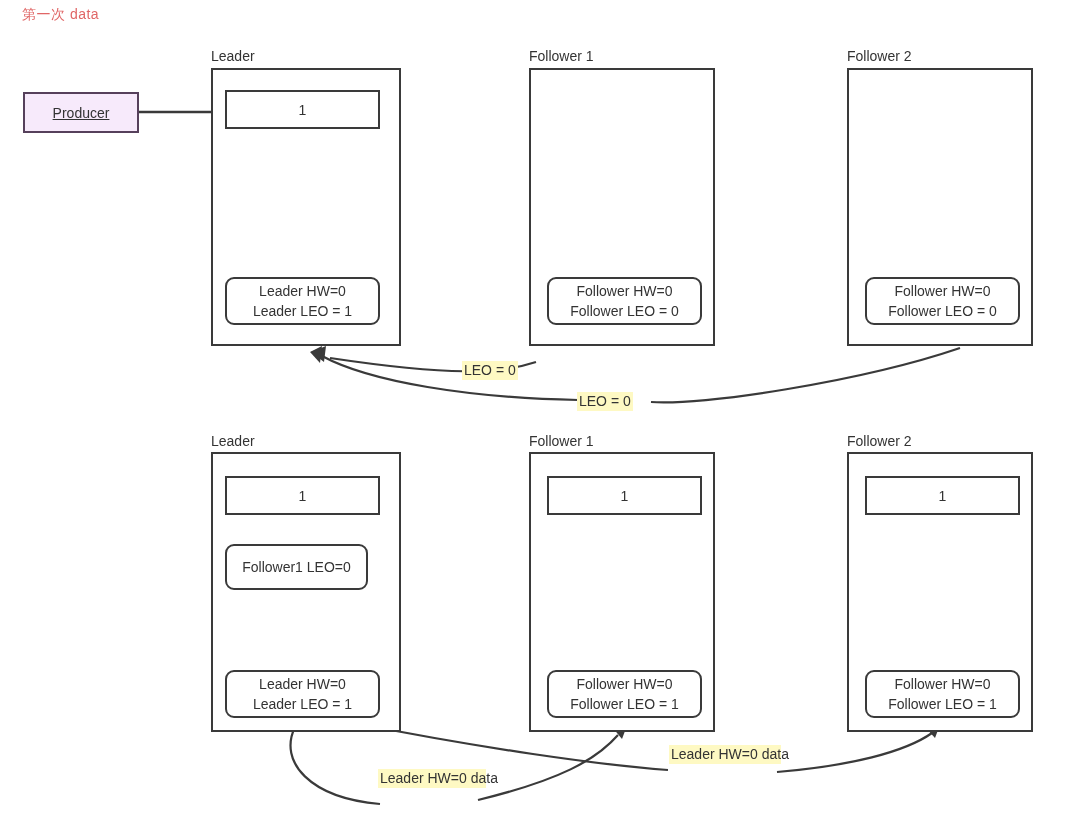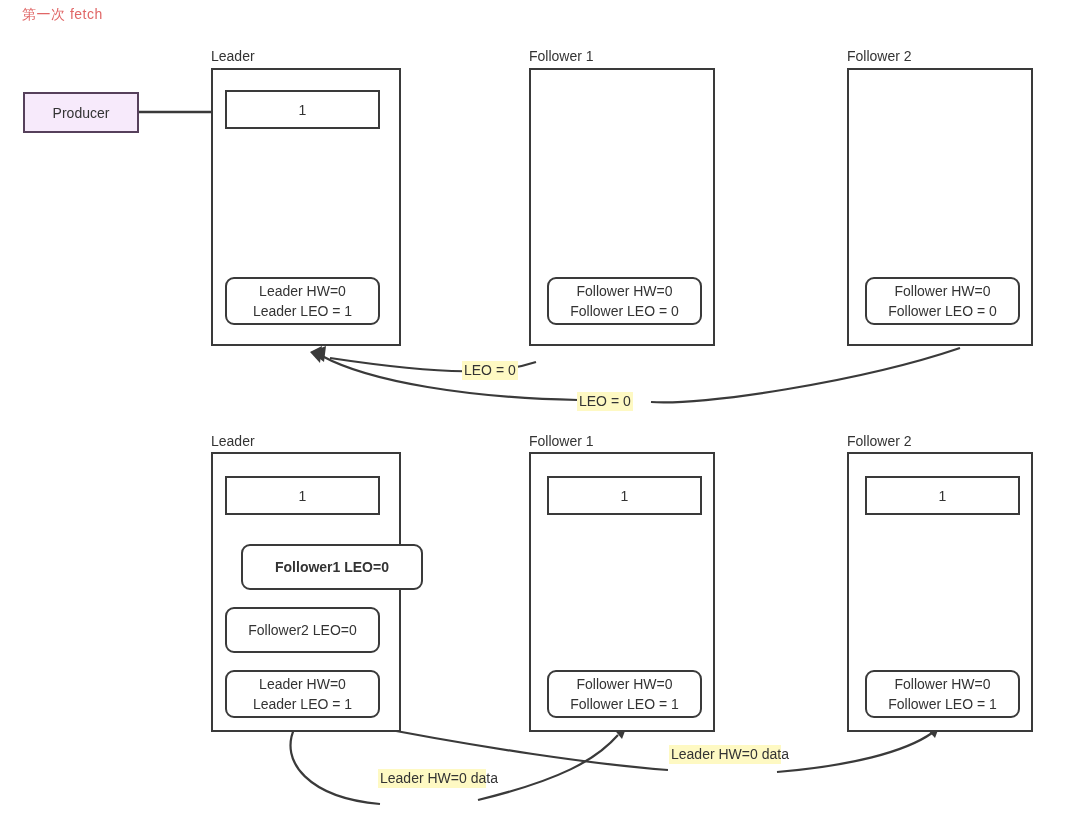--- a/index.html
+++ b/index.html
@@ -77,20 +77,21 @@
   
   .producer-box {
     border: 2.5px solid #56405b;
     background: #f7eafb;
     box-sizing: border-box;
     display: flex;
     align-items: center;
     justify-content: center;
     font-size: 14px;
     color: #333333;
+    text-decoration: underline;
   }
 
   
   #connectors {
     position: absolute;
     left: 0; top: 0;
     width: 1080px; height: 823px;
     pointer-events: none;
   }
   .edge {
@@ -114,21 +115,21 @@
     text-align: center;
     line-height: 1.35;
     padding: 0 2px;
   }
 </style>
 </head>
 <body>
 
 <div id="canvas">
 
-  <div class="abs diagram-title">第一次 fetch</div>
+  <div class="abs diagram-title">第一次 data</div>
 
   <svg id="connectors" viewBox="0 0 1080 823" xmlns="http://www.w3.org/2000/svg">
 
     <g>
       <path class="edge-thick" d="M139,112 L216,112"></path>
       <polygon class="edge-head" points="216,104 234,112 216,120"></polygon>
     </g>
 
     <g>
       <path class="edge" d="M536,362 C500,374 450,376 330,358"></path>
@@ -186,25 +187,22 @@
   </div>
 
   <div class="abs edge-label" style="left:462px; top:361px;">LEO = 0</div>
   <div class="abs edge-label" style="left:577px; top:392px;">LEO = 0</div>
 
   <div class="abs node-caption" style="left:211px; top:433px; width:190px;">Leader</div>
   <div class="abs broker" style="left:211px; top:452px; width:190px; height:280px;">
     <div class="abs record-box" style="left:12px; top:22px; width:155px; height:39px;">
       <span>1</span>
     </div>
-    <div class="abs status-box" style="left:28px; top:90px; width:182px; height:46px;font-weight:bold;">
+    <div class="abs status-box" style="left:12px; top:90px; width:143px; height:46px;">
       <span>Follower1 LEO=0</span>
-    </div>
-    <div class="abs status-box" style="left:12px; top:153px; width:155px; height:46px;">
-      <span>Follower2 LEO=0</span>
     </div>
     <div class="abs status-box" style="left:12px; top:216px; width:155px; height:48px;">
       <span>Leader HW=0</span>
       <span>Leader LEO = 1</span>
     </div>
   </div>
 
   <div class="abs node-caption" style="left:529px; top:433px; width:186px;">Follower 1</div>
   <div class="abs broker" style="left:529px; top:452px; width:186px; height:280px;">
     <div class="abs record-box" style="left:16px; top:22px; width:155px; height:39px;">

